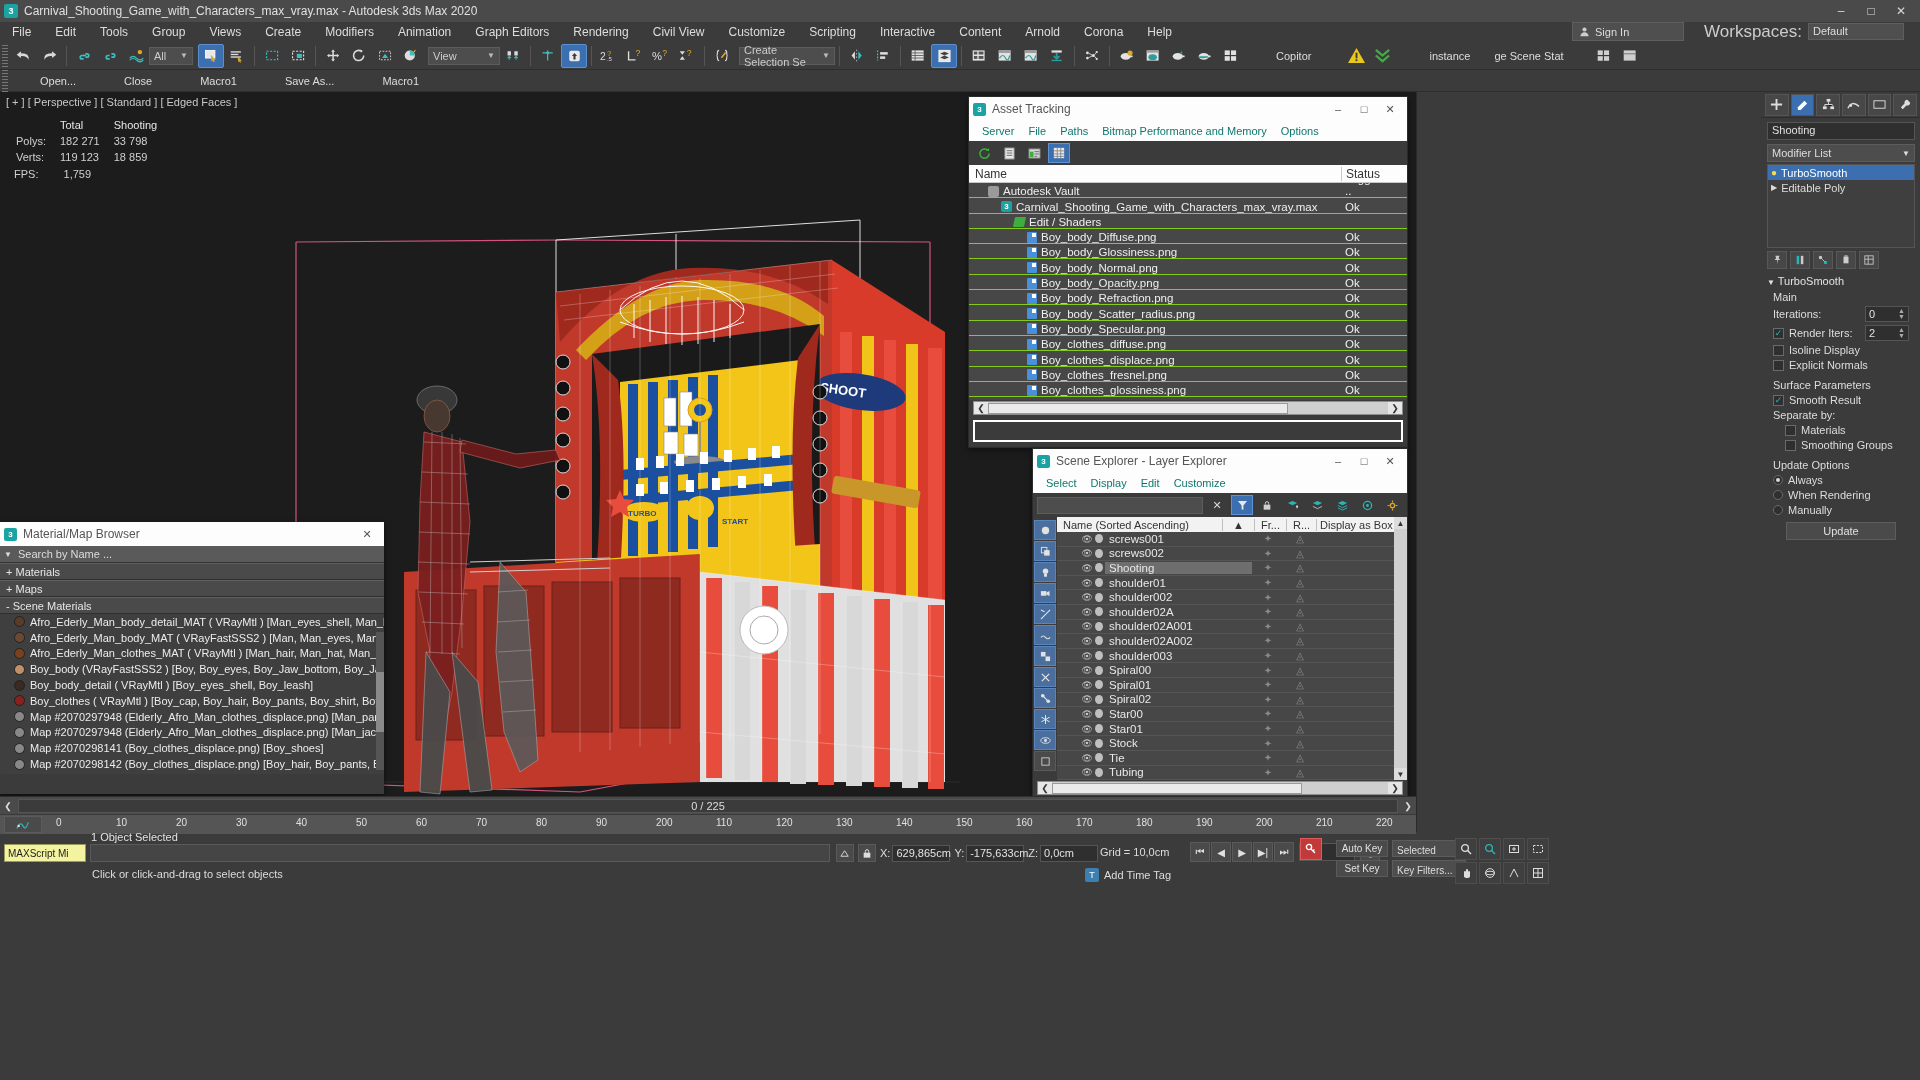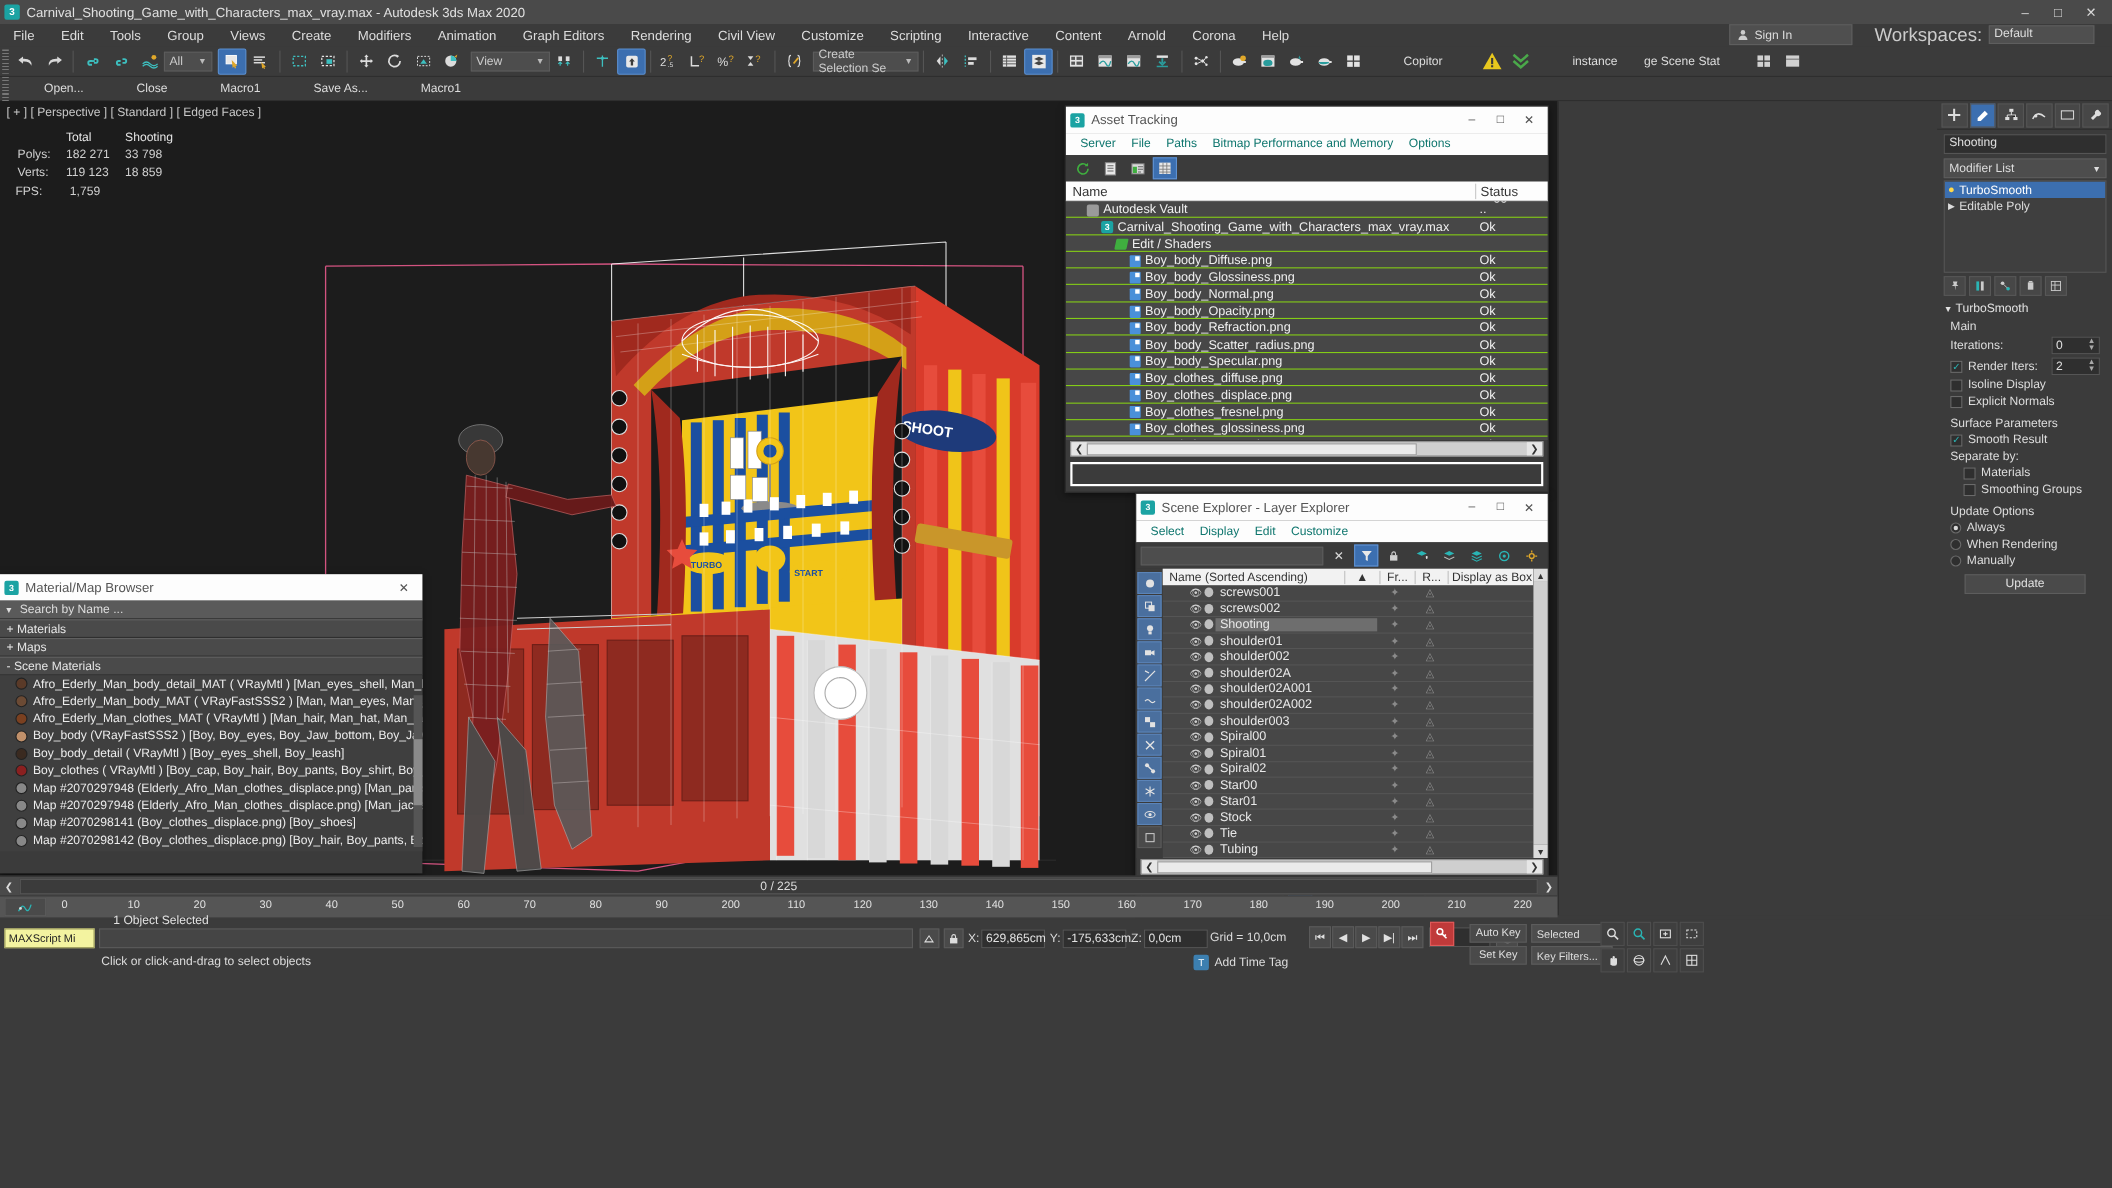--- a/index.html
+++ b/index.html
@@ -1553,21 +1553,21 @@
   <div class="keybtn">
     <svg width="14" height="12" viewBox="0 0 16 12">
         <path d="M1 10q4-9 7-3t6-4" stroke="#2ab5b5" stroke-width="1.4" fill="none"></path>
         <circle cx="3" cy="7" r="1.4" fill="#ddd"></circle>
       </svg>
   </div>
 
   <div class="statusarea">
     <div class="msx">MAXScript Mi</div>
     <div class="msx-field">
-      <div class="sel-text" style="position:absolute; left:12px; top:-14px;">1 Object Selected</div>
+      <div class="sel-text" style="position:absolute; left:0; top:-14px;">1 Object Selected</div>
     </div>
     <div class="prompt" style="left:92px; top:32px;">Click or click-and-drag to select objects</div>
 
     <div class="coord">
       <div class="cbtn">
           <svg width="11" height="11" viewBox="0 0 12 12">
             <path d="M1 9l4-6 4 6z" fill="none" stroke="#ddd"></path>
           </svg>
         </div>
       <div class="cbtn">

